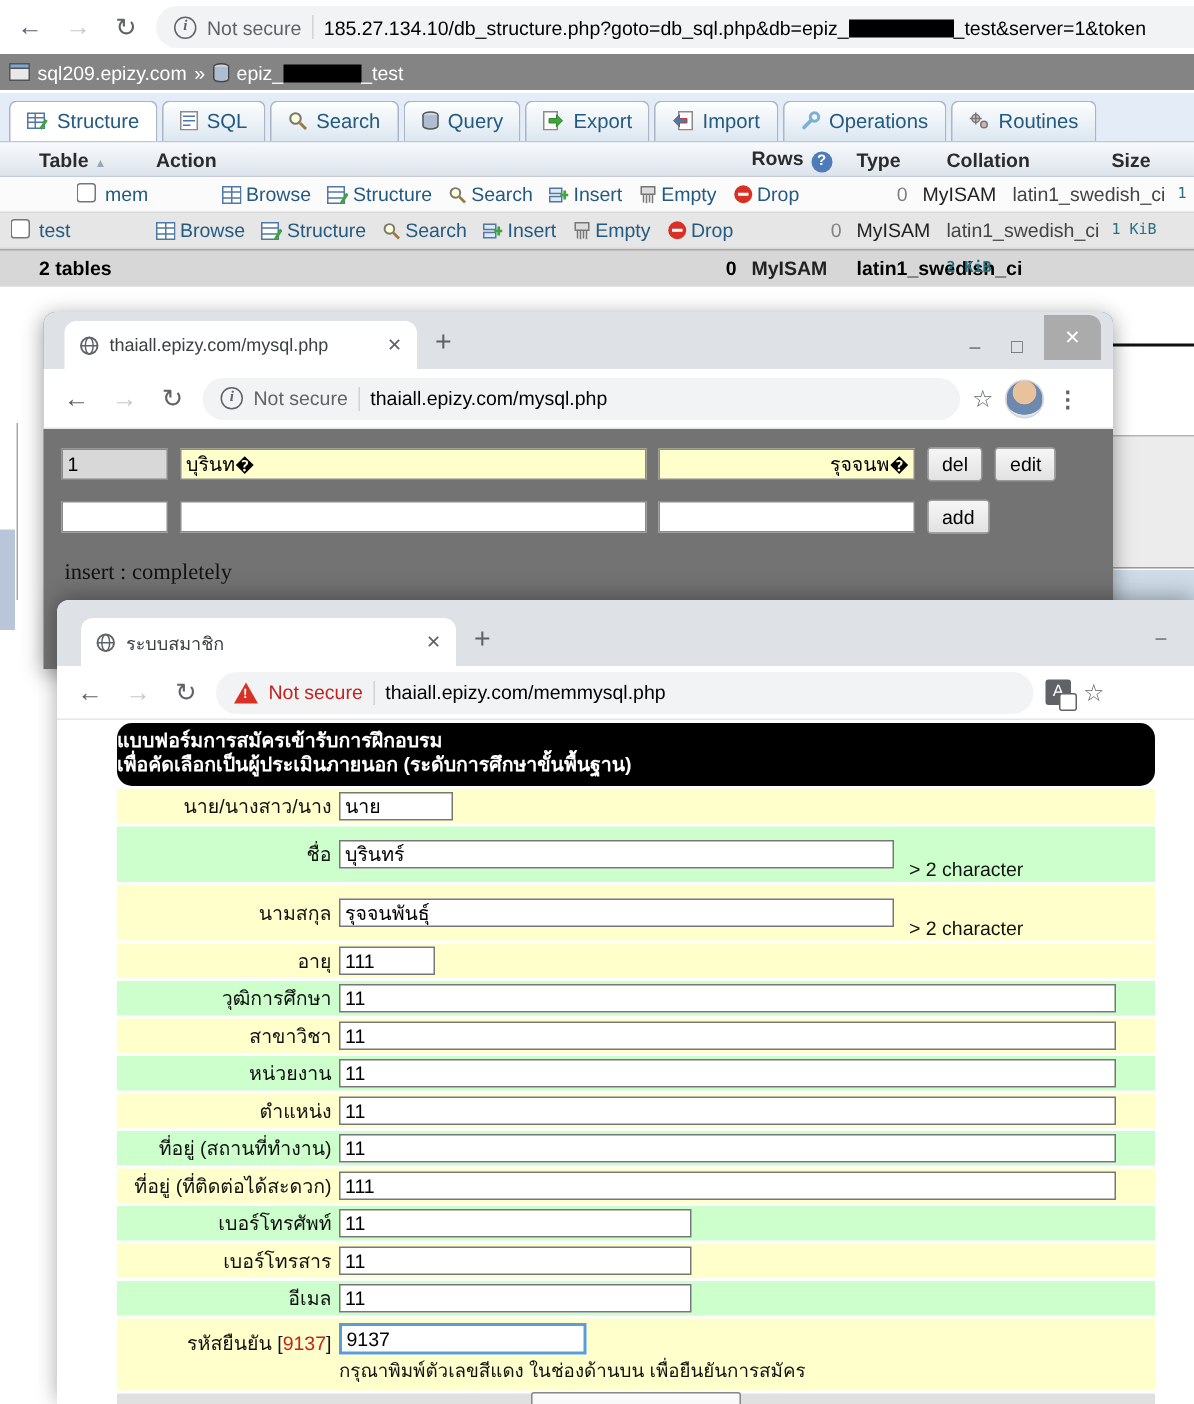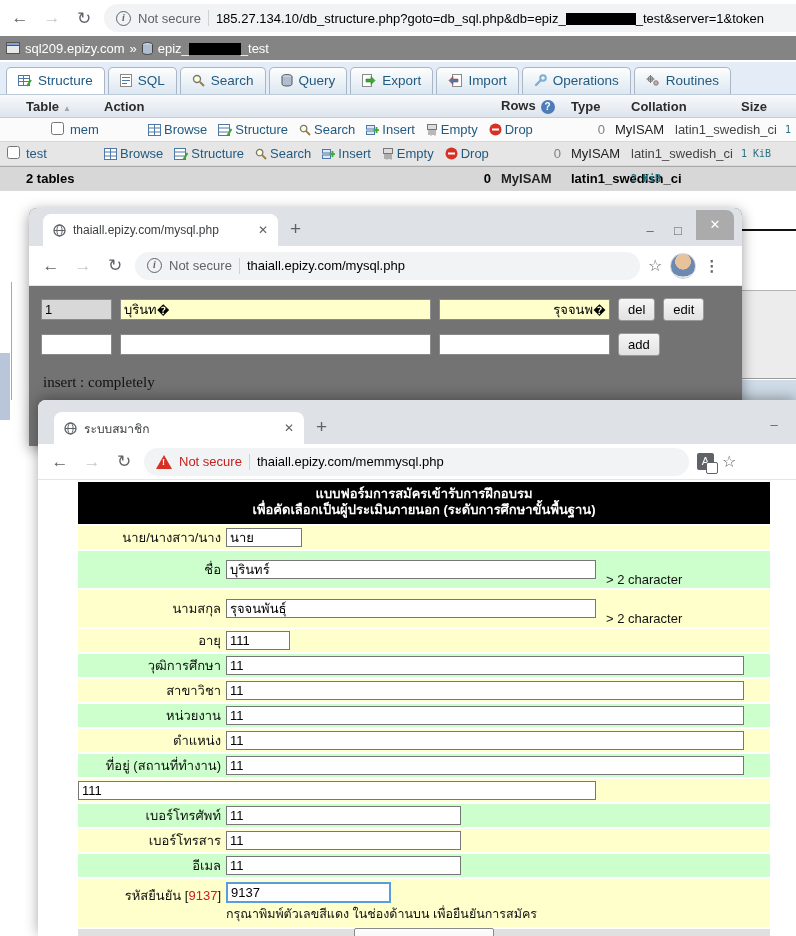--- a/index.html
+++ b/index.html
@@ -76,21 +76,21 @@
   #win-mem .tabstrip { height:44px; border-radius:8px 0 0 0; padding:8px 8px 0 16px; }
   #win-mem .toolbar { height:36px; display:flex; align-items:center; gap:8px; padding:0 10px; border-bottom:1px solid #e6e6e6; background:#fff; }
   #win-mem .urlpill { width:545px; }
   .warn-tri { width:0; height:0; border-left:8px solid transparent; border-right:8px solid transparent; border-bottom:14px solid #d93025; position:relative; flex:0 0 16px; }
   .warn-tri::after { content:"!"; position:absolute; left:-2px; top:2px; color:#fff; font-size:9px; font-weight:bold; }
   .red { color:#c5221f; }
   .translate-ic { width:17px; height:17px; background:#5f6368; border-radius:2px; color:#fff; font-size:11px; line-height:17px; text-align:center; position:relative; }
   .translate-ic::after { content:""; position:absolute; right:-4px; bottom:-4px; width:10px; height:10px; background:#fff; border:1.5px solid #5f6368; border-radius:2px; }
 
   #mem-form { margin:2px 0 0 40px; width:692px; }
-  #form-head { background:#000; color:#fff; text-align:center; font-weight:bold; font-size:13px; padding:4px 0 5px; line-height:1.25; }
+  #form-head { background:#000; color:#fff; text-align:left; font-weight:bold; font-size:13px; padding:4px 0 5px; line-height:1.25;border-radius:10px; }
   .frow { display:flex; align-items:center; min-height:23px; margin-top:2px; }
   .bg-yellow { background:#ffffcc; }
   .bg-green { background:#ccffcc; }
   .flabel { width:148px; text-align:right; padding-right:5px; flex:0 0 148px; font-size:13px; color:#111; }
   .fvalue { flex:1; display:flex; align-items:center; padding:1px 0; }
   .finput { border:1px solid #777; height:19px; font-size:13px; padding:0 3px; background:#fff; font-family:"Liberation Sans",sans-serif; }
   .fnote { margin-left:10px; font-size:13px; color:#111;margin-top:20px; }
   #confirm-row { align-items:flex-start; padding:2px 0; }
   #confirm-row .flabel { padding-top:4px; }
   #confirm-input { width:165px; border:2px solid #5b9dd9; height:21px; }
@@ -496,20 +496,21 @@
 
   <div class="frow bg-green">
     <div class="flabel">ที่อยู่ (สถานที่ทำงาน)</div>
     <div class="fvalue">
       <input class="finput" value="11" style="width: 518px;">
 
     </div>
   </div>
 
   <div class="frow bg-yellow">
+    <div class="flabel">ที่อยู่ (ที่ติดต่อได้สะดวก)</div>
     <div class="fvalue">
       <input class="finput" value="111" style="width: 518px;">
 
     </div>
   </div>
 
   <div class="frow bg-green">
     <div class="flabel">เบอร์โทรศัพท์</div>
     <div class="fvalue">
       <input class="finput" value="11" style="width: 235px;">

